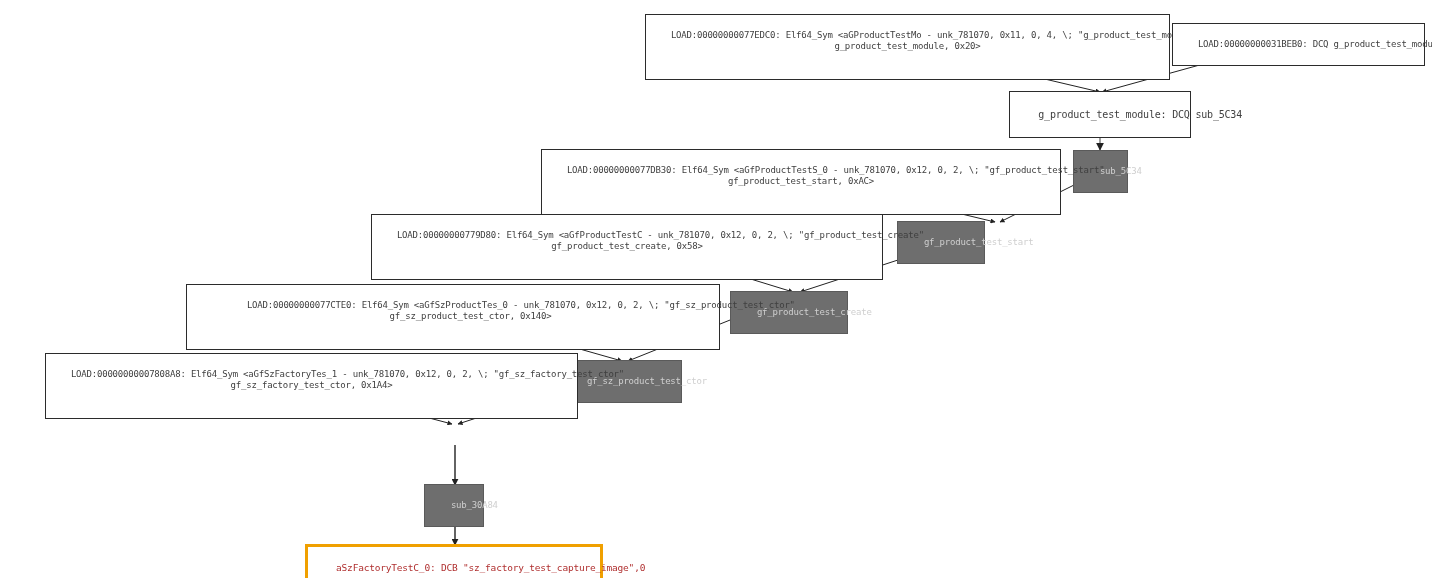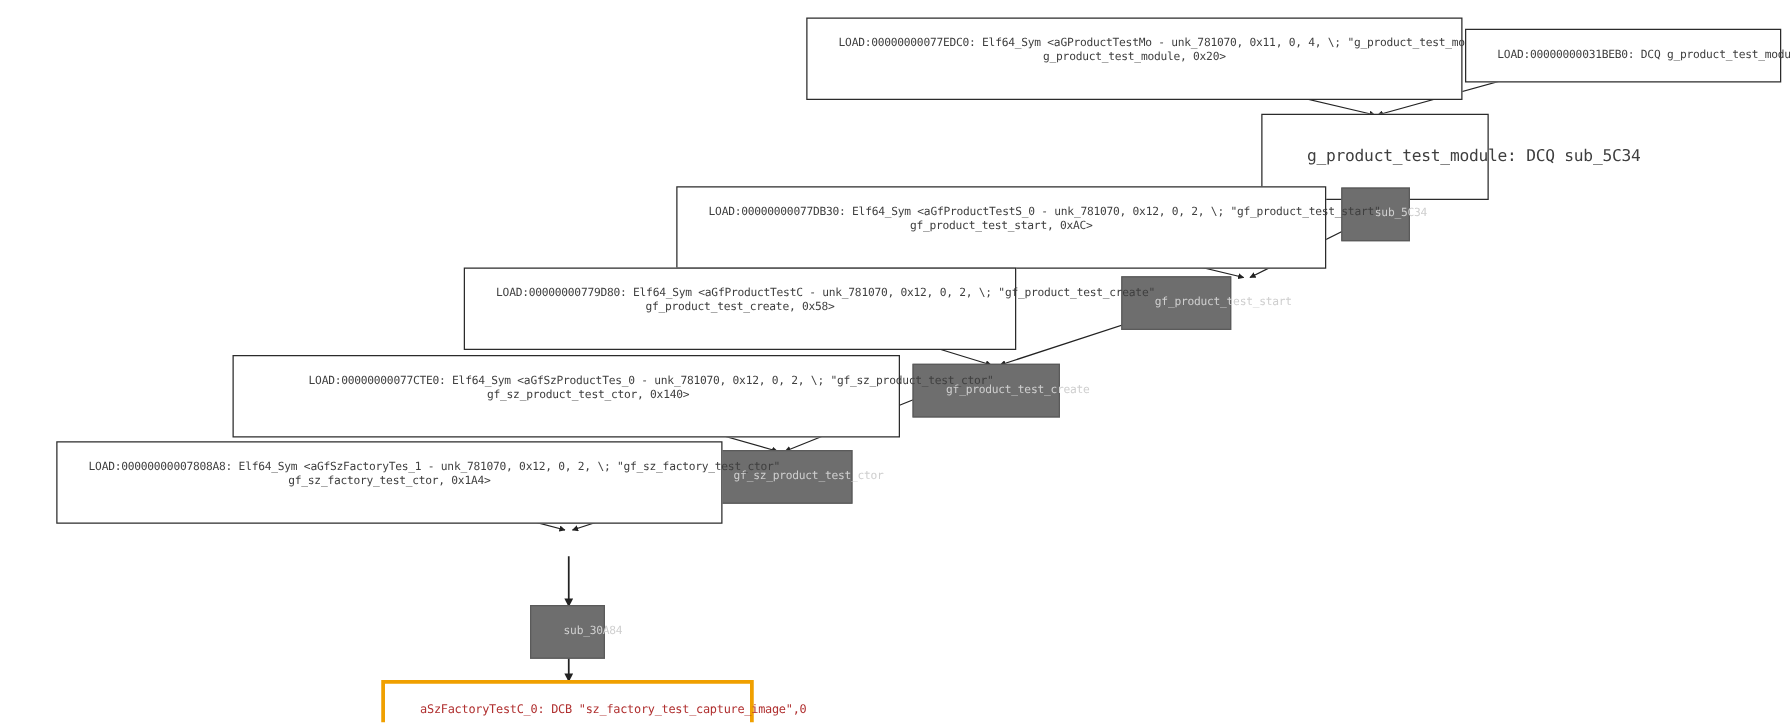--- a/index.html
+++ b/index.html
@@ -54,23 +54,23 @@
     font-size: 9px;
     line-height: 11px;
     padding: 4px 5px;
     text-align: center;
   }
   
   .data-box {
     border: 1px solid #2b2b2b;
     background: #ffffff;
     color: #3f3f3f;
-    font-size: 13px;
+    font-size: 10px;
     line-height: 11px;
-    padding: 17px 5px;
+    padding: 6px 5px;
     text-align: center;
   }
   
   .highlight-box {
     border: 3px solid #f0a000;
     background: #ffffff;
     color: #b03030;
     font-size: 9.5px;
     line-height: 12px;
     padding: 3px 6px;
@@ -133,21 +133,21 @@
   </div>
 
   <div class="node load-box" style="left:541px; top:149px; width:520px;">
     <span>LOAD:00000000077DB30: Elf64_Sym &lt;aGfProductTestS_0 - unk_781070, 0x12, 0, 2, \; "gf_product_test_start"</span><span class="l2">gf_product_test_start, 0xAC&gt;</span>
   </div>
 
   <div class="node gray-box" style="left:897px; top:221px; width:88px;">
     <span>gf_product_test_start</span>
   </div>
 
-  <div class="node load-box" style="left:371px; top:214px; width:442px;">
+  <div class="node load-box" style="left:371px; top:214px; width:512px;">
     <span>LOAD:00000000779D80: Elf64_Sym &lt;aGfProductTestC - unk_781070, 0x12, 0, 2, \; "gf_product_test_create"</span><span class="l2">gf_product_test_create, 0x58&gt;</span>
   </div>
 
   <div class="node gray-box" style="left:730px; top:291px; width:118px;">
     <span>gf_product_test_create</span>
   </div>
 
   <div class="node load-box" style="left:186px; top:284px; width:534px;padding-left:39px;">
     <span>LOAD:00000000077CTE0: Elf64_Sym &lt;aGfSzProductTes_0 - unk_781070, 0x12, 0, 2, \; "gf_sz_product_test_ctor"</span><span class="l2">gf_sz_product_test_ctor, 0x140&gt;</span>
   </div>

